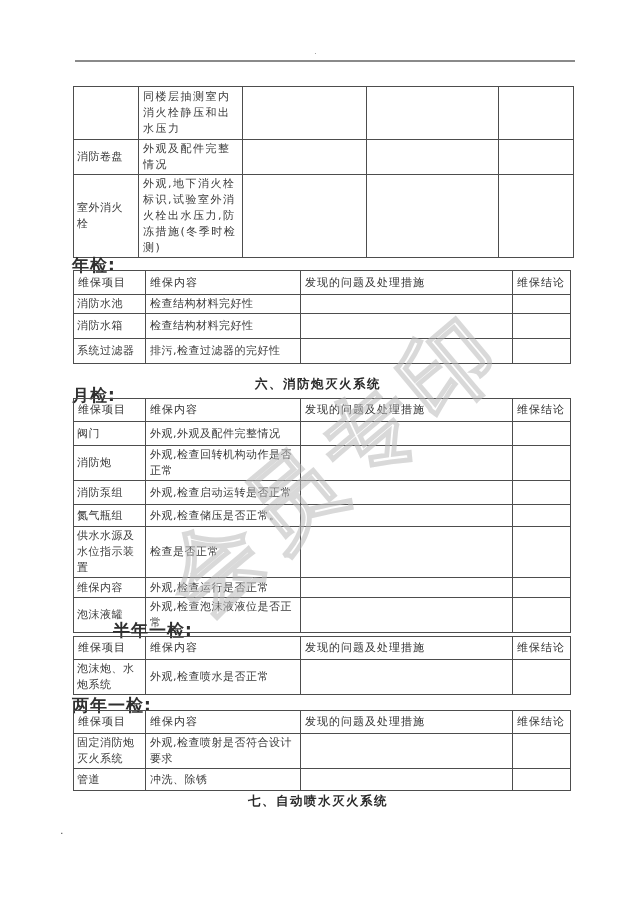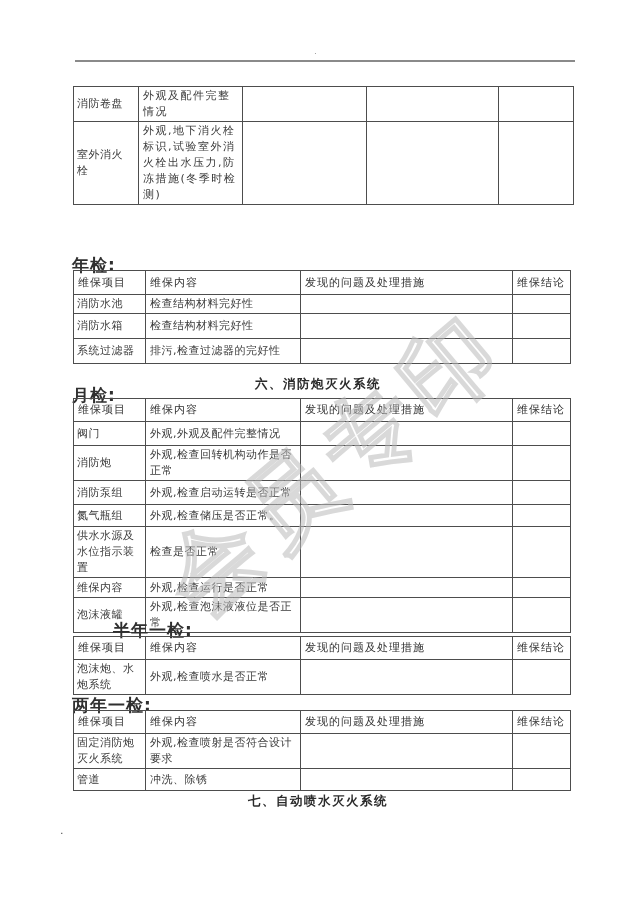--- a/index.html
+++ b/index.html
@@ -63,20 +63,27 @@
 
   <table id="tableA">
     <colgroup>
         <col style="width:65px">
         <col style="width:104px">
         <col style="width:124px">
         <col style="width:132px">
         <col style="width:75px">
       </colgroup>
     <tbody>
+        <tr style="height:53px">
+      <td class="item-cell"></td>
+      <td class="cont-sp">同楼层抽测室内消火栓静压和出水压力</td>
+      <td></td>
+      <td></td>
+      <td></td>
+    </tr>
     <tr style="height:33px">
       <td class="item-cell">消防卷盘</td>
       <td class="cont-sp">外观及配件完整情况</td>
       <td></td>
       <td></td>
       <td></td>
     </tr>
     <tr style="height:81px">
       <td class="item-cell">室外消火栓</td>
       <td class="cont-sp">外观,地下消火栓标识,试验室外消火栓出水压力,防冻措施(冬季时检测)</td>

